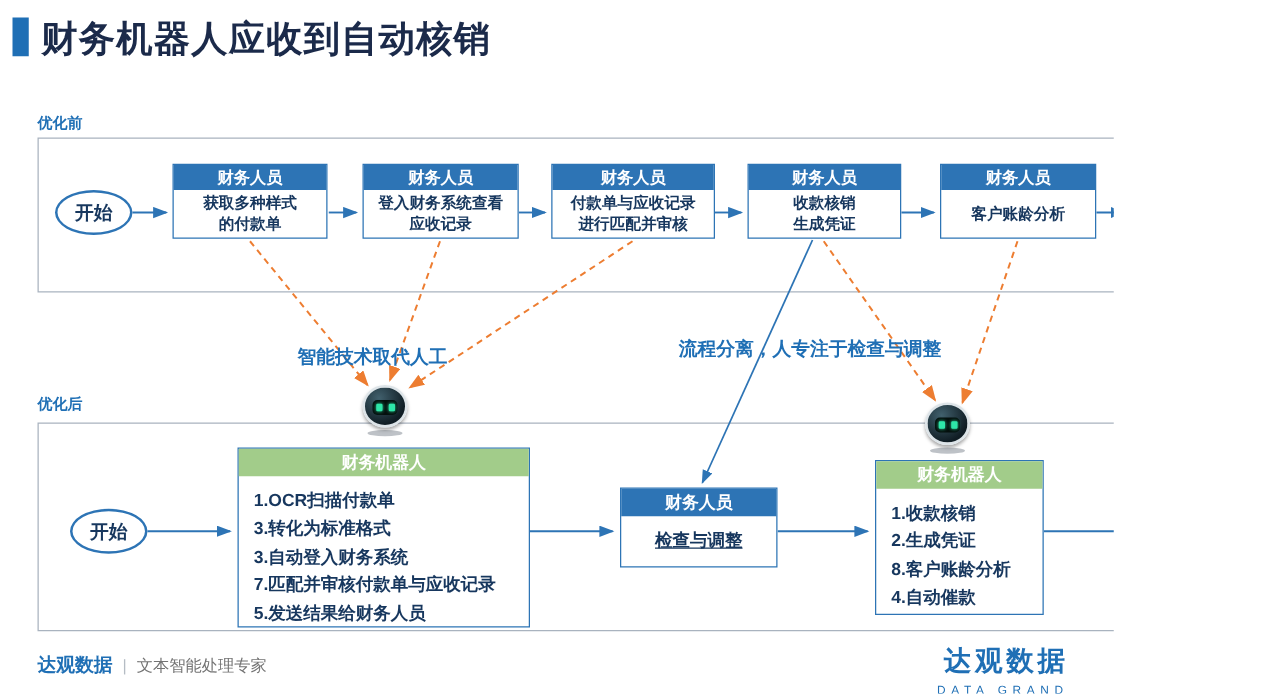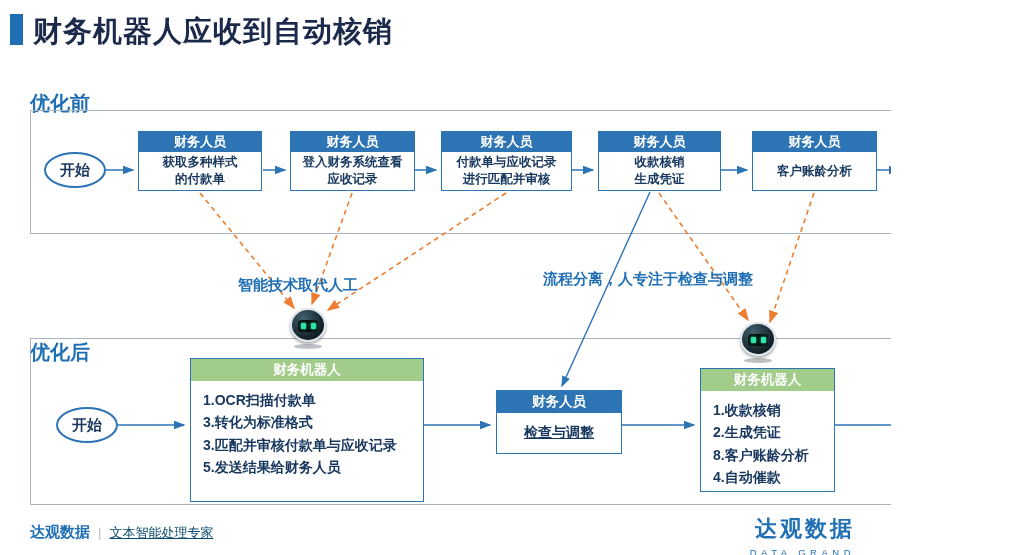--- a/index.html
+++ b/index.html
@@ -5,23 +5,23 @@
   * { margin:0; padding:0; box-sizing:border-box; }
   html,body { background:#ffffff; }
   body { font-family:"Liberation Sans","DejaVu Sans",sans-serif; }
   .slide { position:relative; width:891px; height:555px; background:#ffffff; overflow:hidden; }
 
   
   .title-accent { position:absolute; left:10px; top:14px; width:13px; height:31px; background:#1f6fb5; }
   .page-title { position:absolute; left:33px; top:12px; font-size:29px; font-weight:bold; color:#1b2a4a; letter-spacing:1px; }
 
   
-  .section-label { position:absolute; font-size:20px; font-weight:bold; color:#1f6fb5; }
+  .section-label { position:absolute; font-size:12px; font-weight:bold; color:#1f6fb5; }
   .before-label { left:30px; top:90px; }
-  .after-label  { left:30px; top:315px;margin-top:24px; }
+  .after-label  { left:30px; top:315px; }
 
   
   .frame { position:absolute; border:1px solid #a9b3bf; background:transparent; }
   .before-frame { left:30px; top:110px; width:958px; height:124px; }
   .after-frame  { left:30px; top:338px; width:958px; height:167px; }
 
   
   .oval { position:absolute; width:62px; height:36px; border:2px solid #2d74b5; border-radius:50%;
           background:#fff; color:#17375e; font-size:15px; font-weight:bold;
           display:flex; align-items:center; justify-content:center; z-index:2; }
@@ -53,21 +53,21 @@
   .robot-eye { width:5px; height:6px; background:#2ee6a8; border-radius:1px; box-shadow:0 0 3px #2ee6a8; }
   .robot-shadow { width:28px; height:5px; margin:2px auto 0; background:rgba(110,120,130,.45); border-radius:50%; }
 
   
   .arrows { position:absolute; left:0; top:0; width:1024px; height:555px; z-index:1; pointer-events:none; }
 
   
   .footer { position:absolute; left:30px; top:523px; font-size:13px; display:flex; align-items:center; gap:8px; }
   .footer-brand { color:#1f6fb5; font-weight:bold; font-size:15px; }
   .footer-divider { color:#b5bcc4; }
-  .footer-tagline { color:#0c4a6e;text-decoration:underline; }
+  .footer-tagline { color:#737373; }
   .logo { position:absolute; right:36px; top:514px; text-align:right; }
   .logo-name { color:#1f6fb5; font-weight:bold; font-size:22px; letter-spacing:3px; }
   .logo-sub { color:#1f6fb5; font-size:9.5px; letter-spacing:4.5px; margin-top:3px; }
 </style>
 </head>
 <body>
 
 <div class="slide">
 
   <div class="title-accent"></div>
@@ -162,21 +162,22 @@
   <div class="section-label after-label">优化后</div>
   <div class="frame after-frame"></div>
 
   <div class="oval" style="left:56px; top:407px;">开始</div>
 
   <div class="abox" style="left:190px; top:358px; width:234px; height:144px;">
     <div class="abox-header green">财务机器人</div>
     <div class="abox-list">
       <div>1.OCR扫描付款单</div>
       <div>3.转化为标准格式</div>
-      <div>3.匹配并审核付款单与应收记录</div>
+      <div>3.自动登入财务系统</div>
+      <div>7.匹配并审核付款单与应收记录</div>
       <div>5.发送结果给财务人员</div>
     </div>
   </div>
 
   <div class="abox" style="left:496px; top:390px; width:126px; height:64px;">
     <div class="abox-header blue">财务人员</div>
     <div class="abox-center">检查与调整</div>
   </div>
 
   <div class="abox" style="left:700px; top:368px; width:135px; height:124px;">

